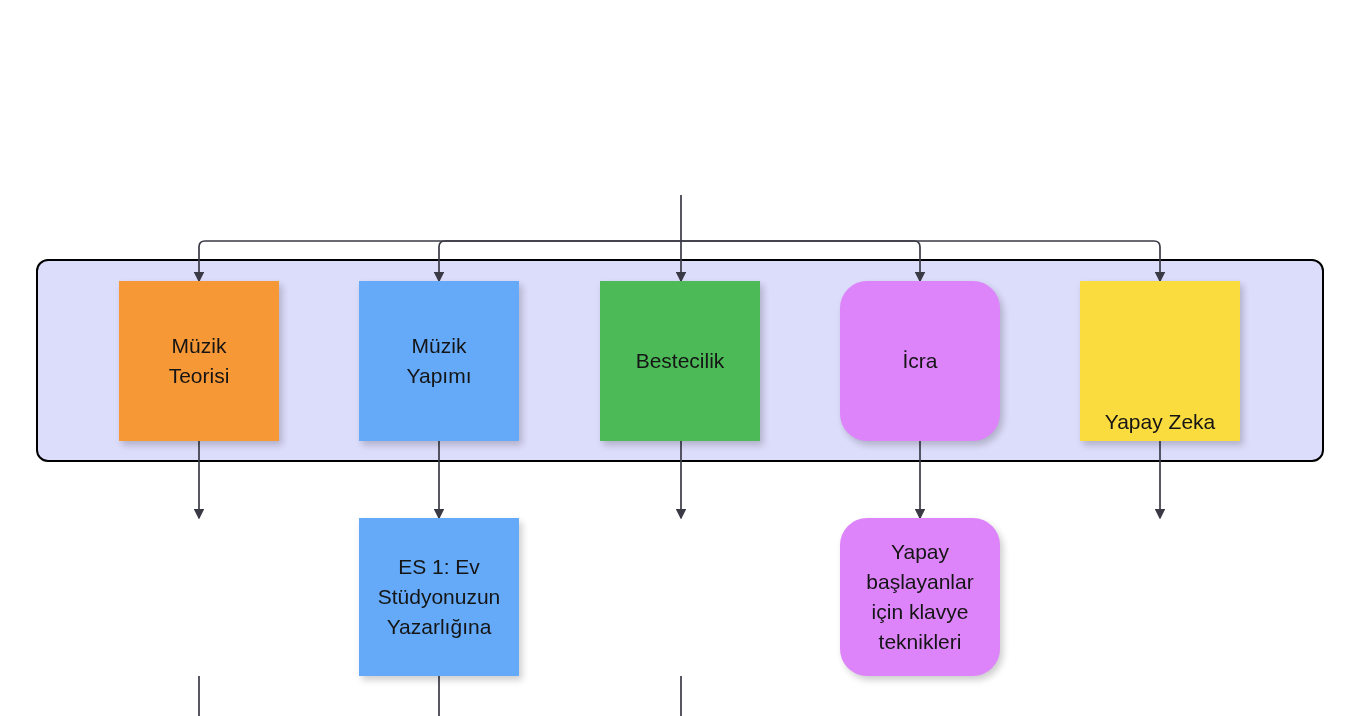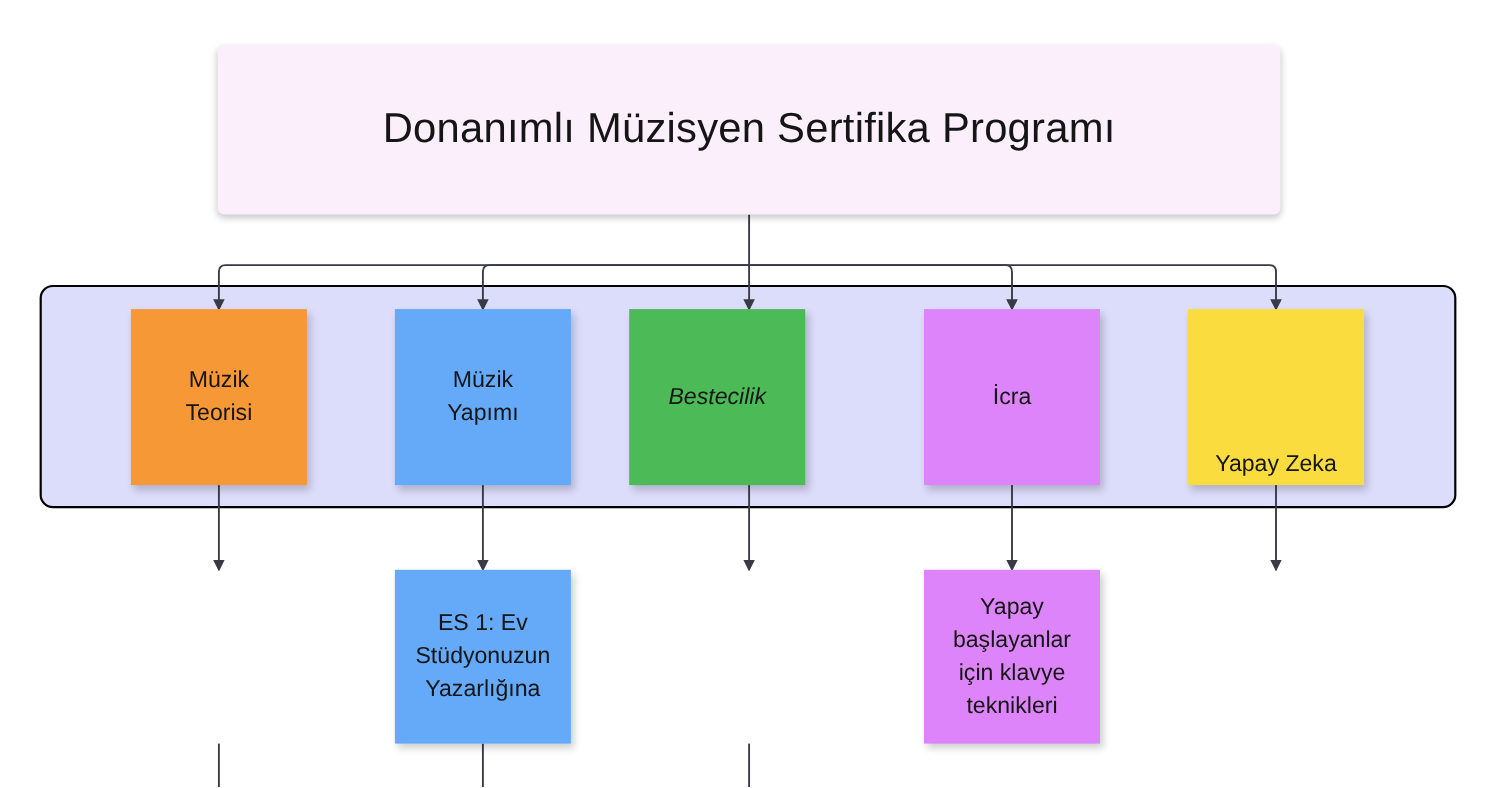--- a/index.html
+++ b/index.html
@@ -83,22 +83,22 @@
     box-shadow: 3px 4px 7px rgba(0,0,0,0.20);
     z-index: 4;
   }
   .card span { display: block; white-space: pre-line; }
 
   .cat-card  { width: 160px; height: 160px; top: 281px; }
   .leaf-card { width: 160px; height: 158px; top: 518px; }
 
   .col0 { left: 119px; }
   .col1 { left: 359px; }
-  .col2 { left: 572px; font-style: italic; }
-  .col3 { left: 840px; }
+  .col2 { left: 600px; }
+  .col3 { left: 840px; border-radius: 27px; }
   .col4 { left: 1080px; }
 
   .c-orange  { background: #f79836; }
   .c-blue    { background: #64aaf9; }
   .c-green   { background: #4cbb57; }
   .c-magenta { background: #dd84fa; }
   .c-yellow  { background: #fbdc3f; align-items: flex-end; }
 </style>
 </head>
 <body>
@@ -126,23 +126,20 @@
       <path d="M 681 441 L 681 518" marker-end="url(#arrow)"></path>
       <path d="M 920 441 L 920 518" marker-end="url(#arrow)"></path>
       <path d="M 1160 441 L 1160 518" marker-end="url(#arrow)"></path>
 
       <path d="M 199 676 L 199 716"></path>
       <path d="M 439 676 L 439 716"></path>
       <path d="M 681 676 L 681 716"></path>
     </g>
   </svg>
 
-  <div class="title-card">
-    <div class="title-text">Donanımlı Müzisyen Sertifika Programı</div>
-  </div>
 
   <div class="group-box"></div>
 
   <div class="card cat-card col0 c-orange">
     <span>Müzik
 Teorisi</span>
   </div>
   <div class="card cat-card col1 c-blue">
     <span>Müzik
 Yapımı</span>

